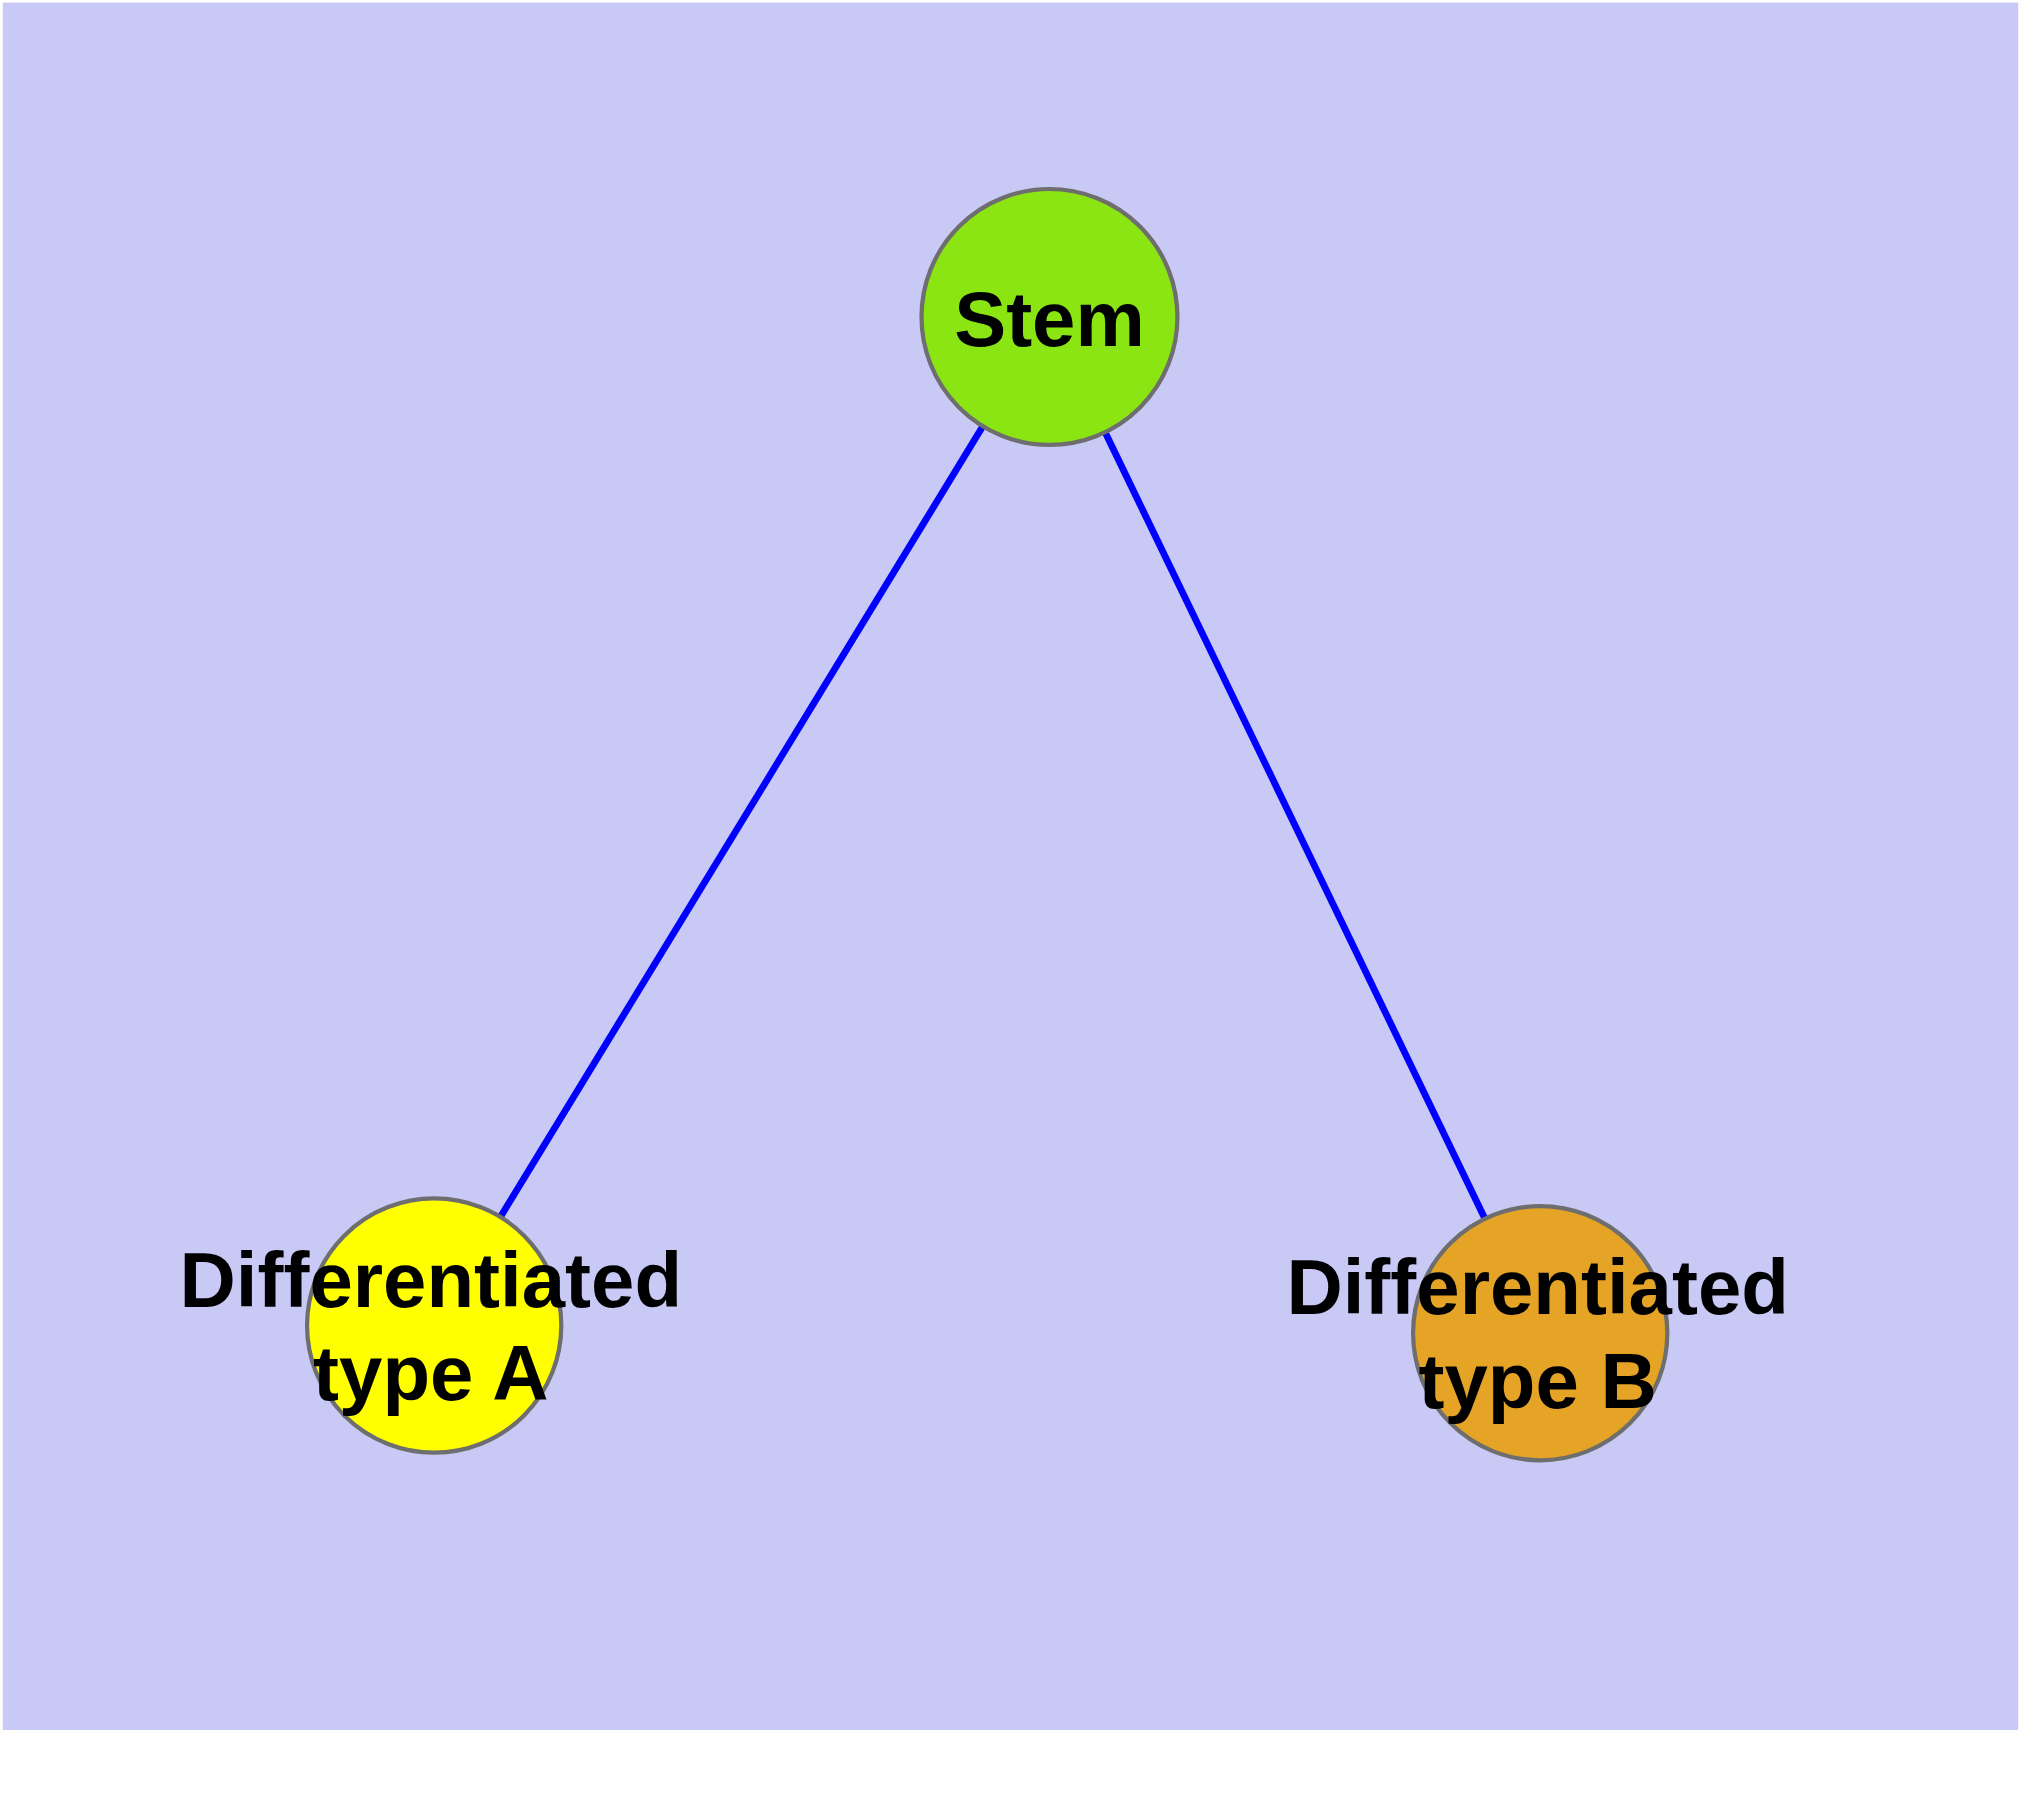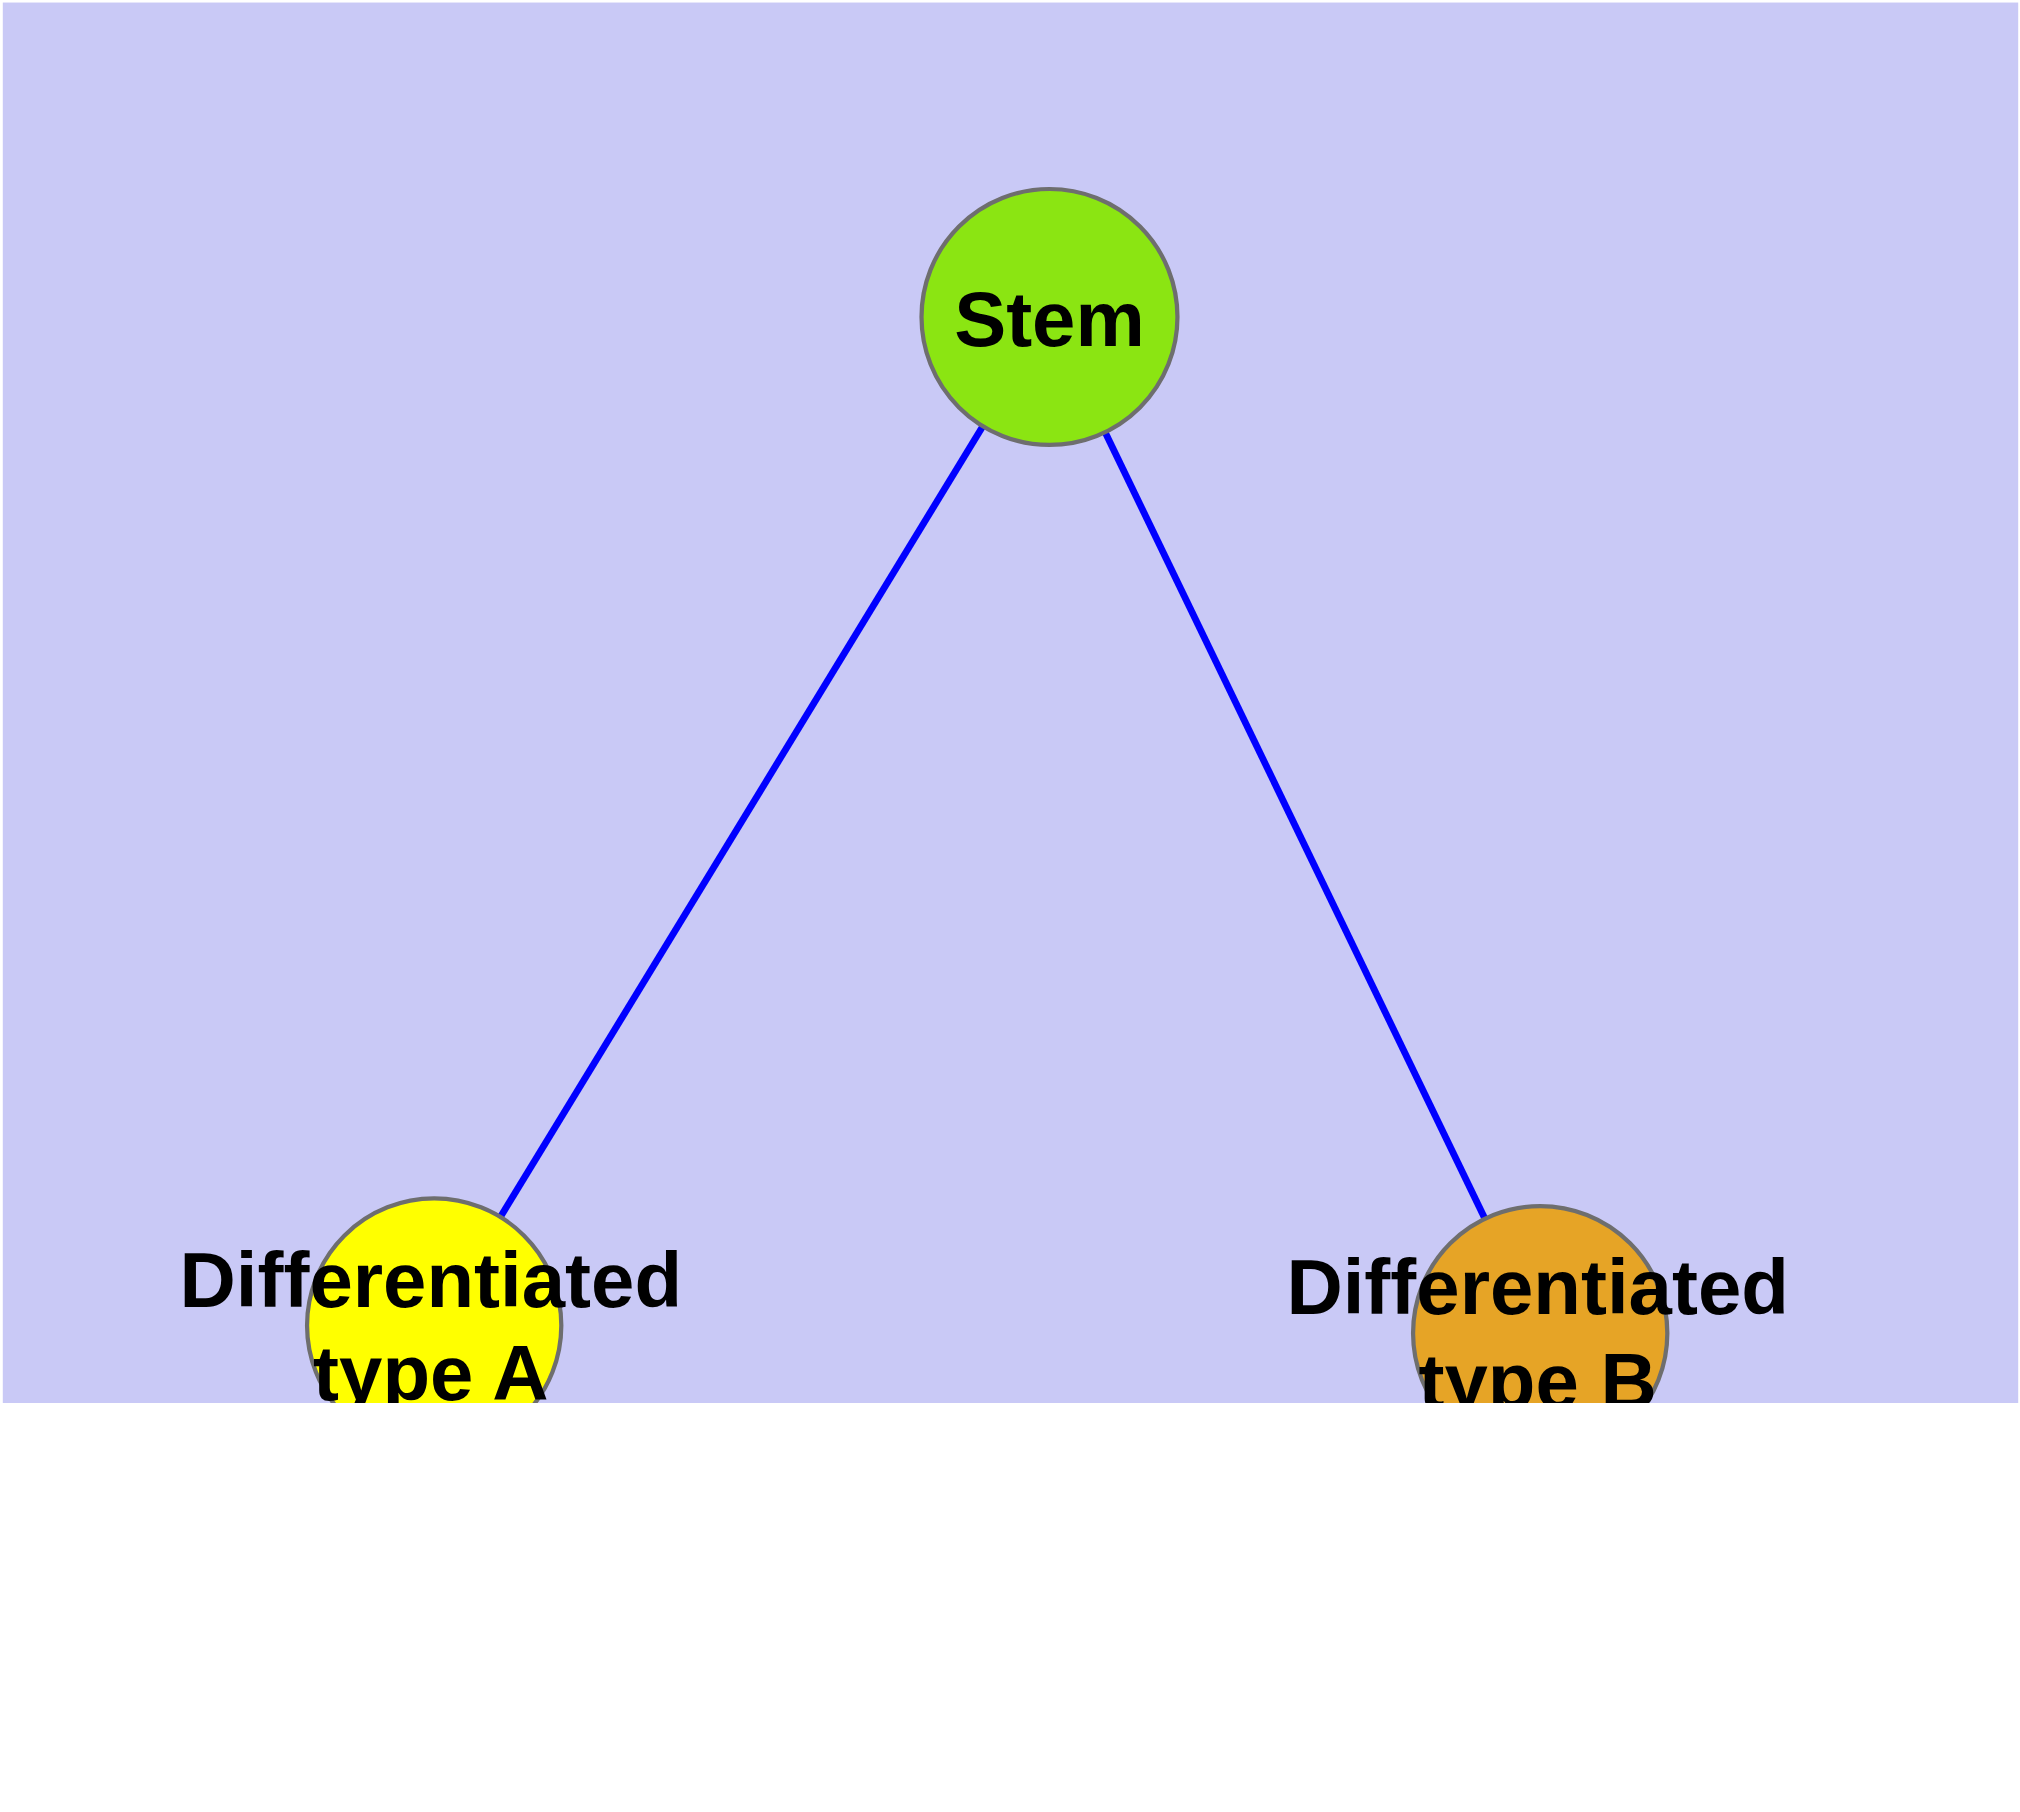--- a/index.html
+++ b/index.html
@@ -2,21 +2,21 @@
 <html style="font-size:13.6px"><head>
 <meta charset="utf-8">
 <style>
   html, body {
     margin: 0;
     padding: 0;
     background: #ffffff;
   }
   .stage {
     width: 2021px;
-    height: 1403px;
+    height: 1730px;
     position: relative;
   }
   svg {
     display: block;
   }
   .node-label {
     font-family: "Liberation Sans", sans-serif;
     font-weight: bold;
     text-anchor: middle;
   }

